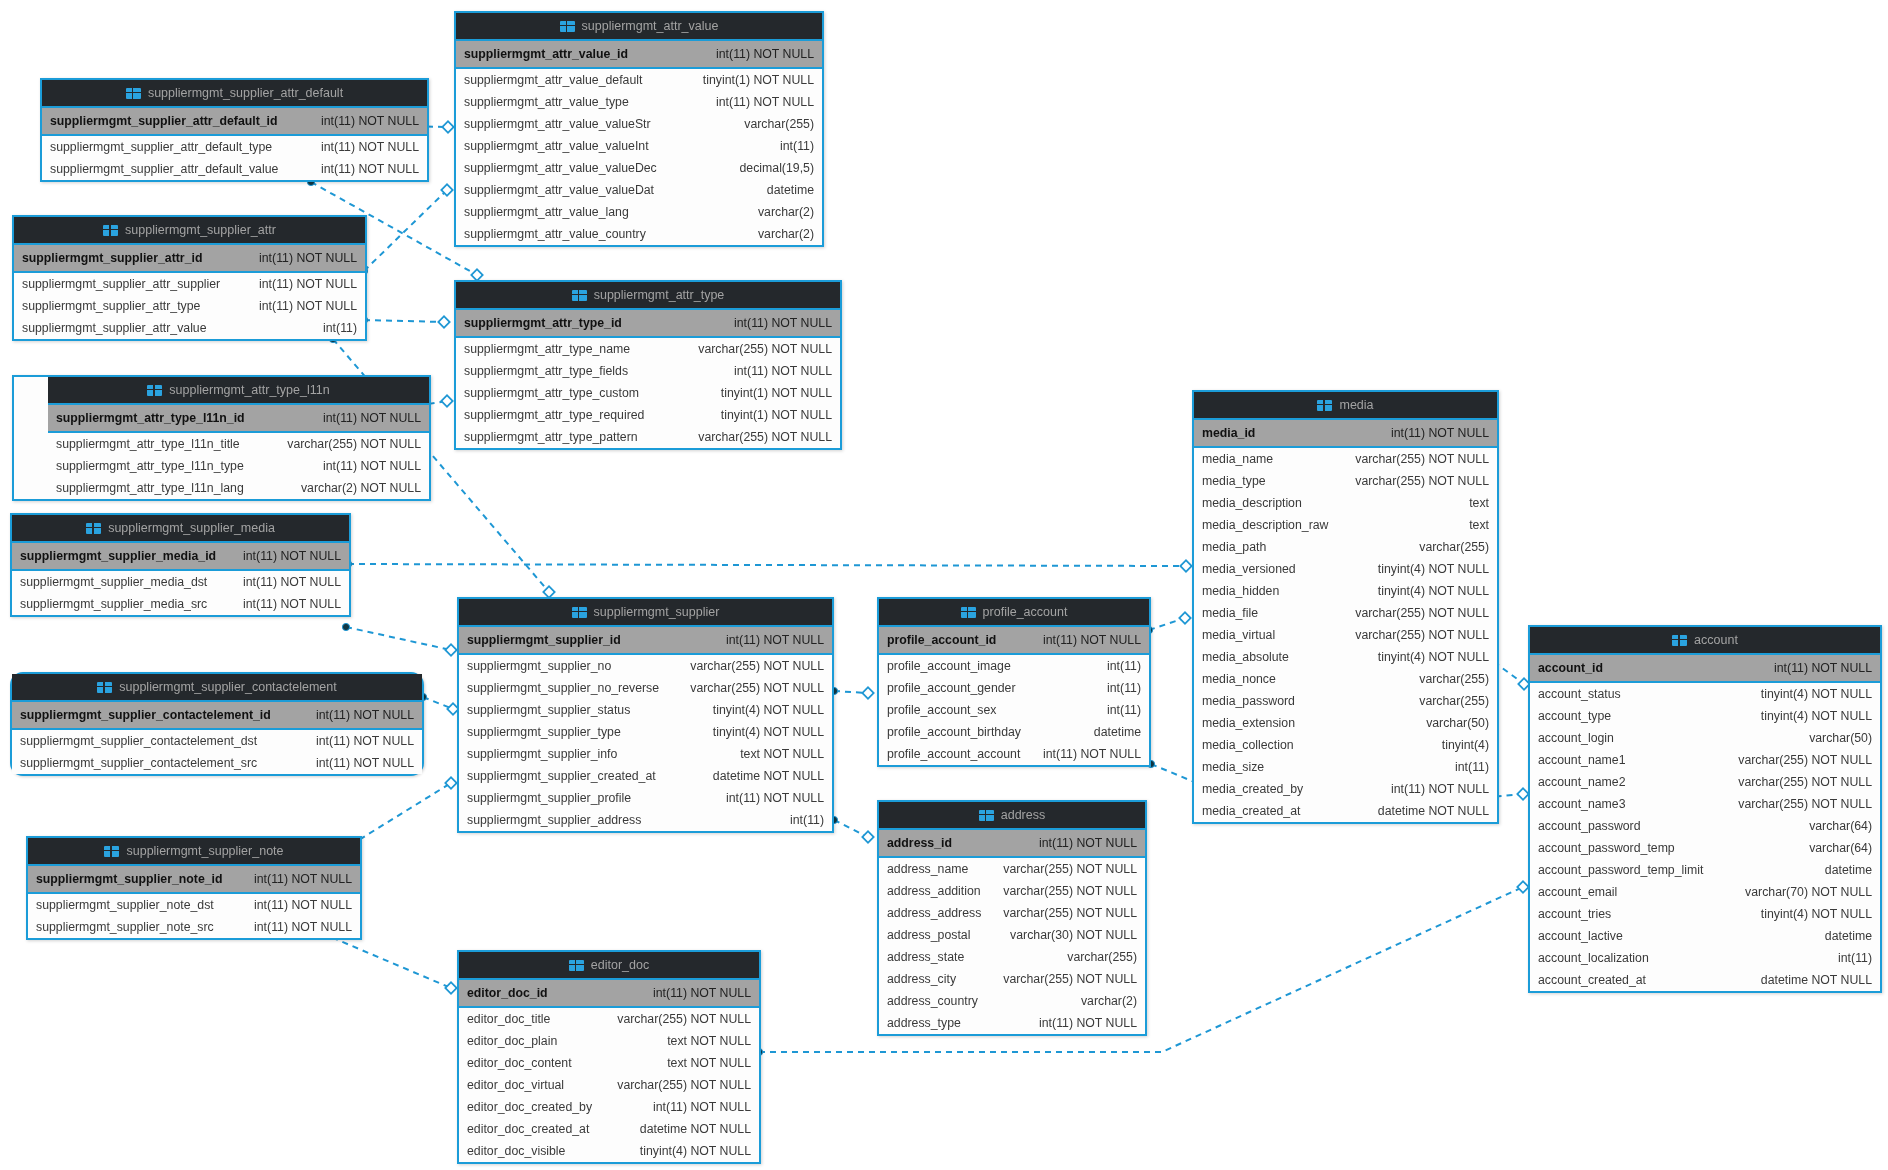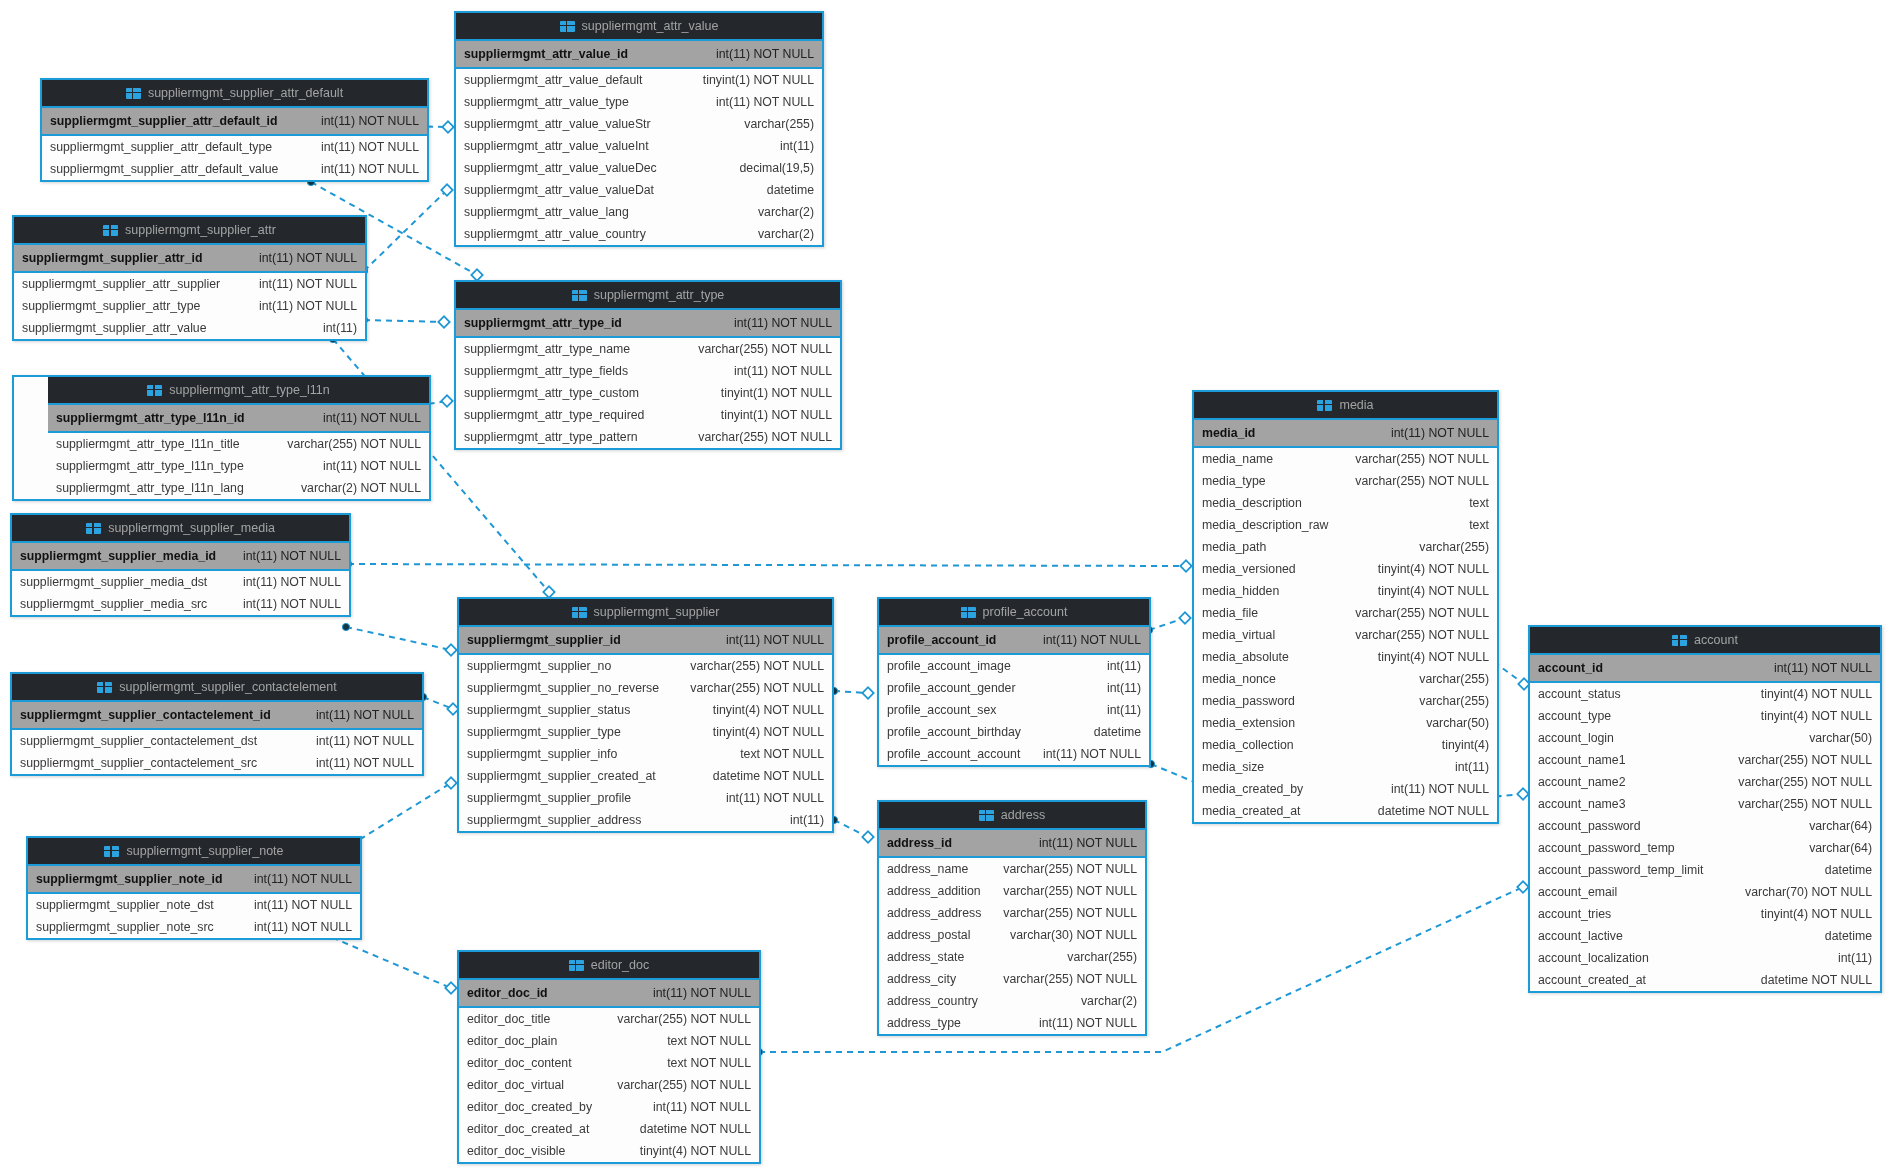--- a/index.html
+++ b/index.html
@@ -225,21 +225,21 @@
       </div>
       <div class="row">
         <span class="cname">suppliermgmt_supplier_media_dst</span>
         <span class="ctype">int(11) NOT NULL</span>
       </div>
       <div class="row">
         <span class="cname">suppliermgmt_supplier_media_src</span>
         <span class="ctype">int(11) NOT NULL</span>
       </div>
     </div>
-    <div class="table" style="left: 10px; top: 672px; width: 410px;">
+    <div class="table" style="left: 10px; top: 672px; width: 410px; border-radius: 13px;">
       <div class="thead">
         <span class="ticon"></span>
         <span>suppliermgmt_supplier_contactelement</span>
       </div>
       <div class="pkrow">
         <span class="cname">suppliermgmt_supplier_contactelement_id</span>
         <span class="ctype">int(11) NOT NULL</span>
       </div>
       <div class="row">
         <span class="cname">suppliermgmt_supplier_contactelement_dst</span>

